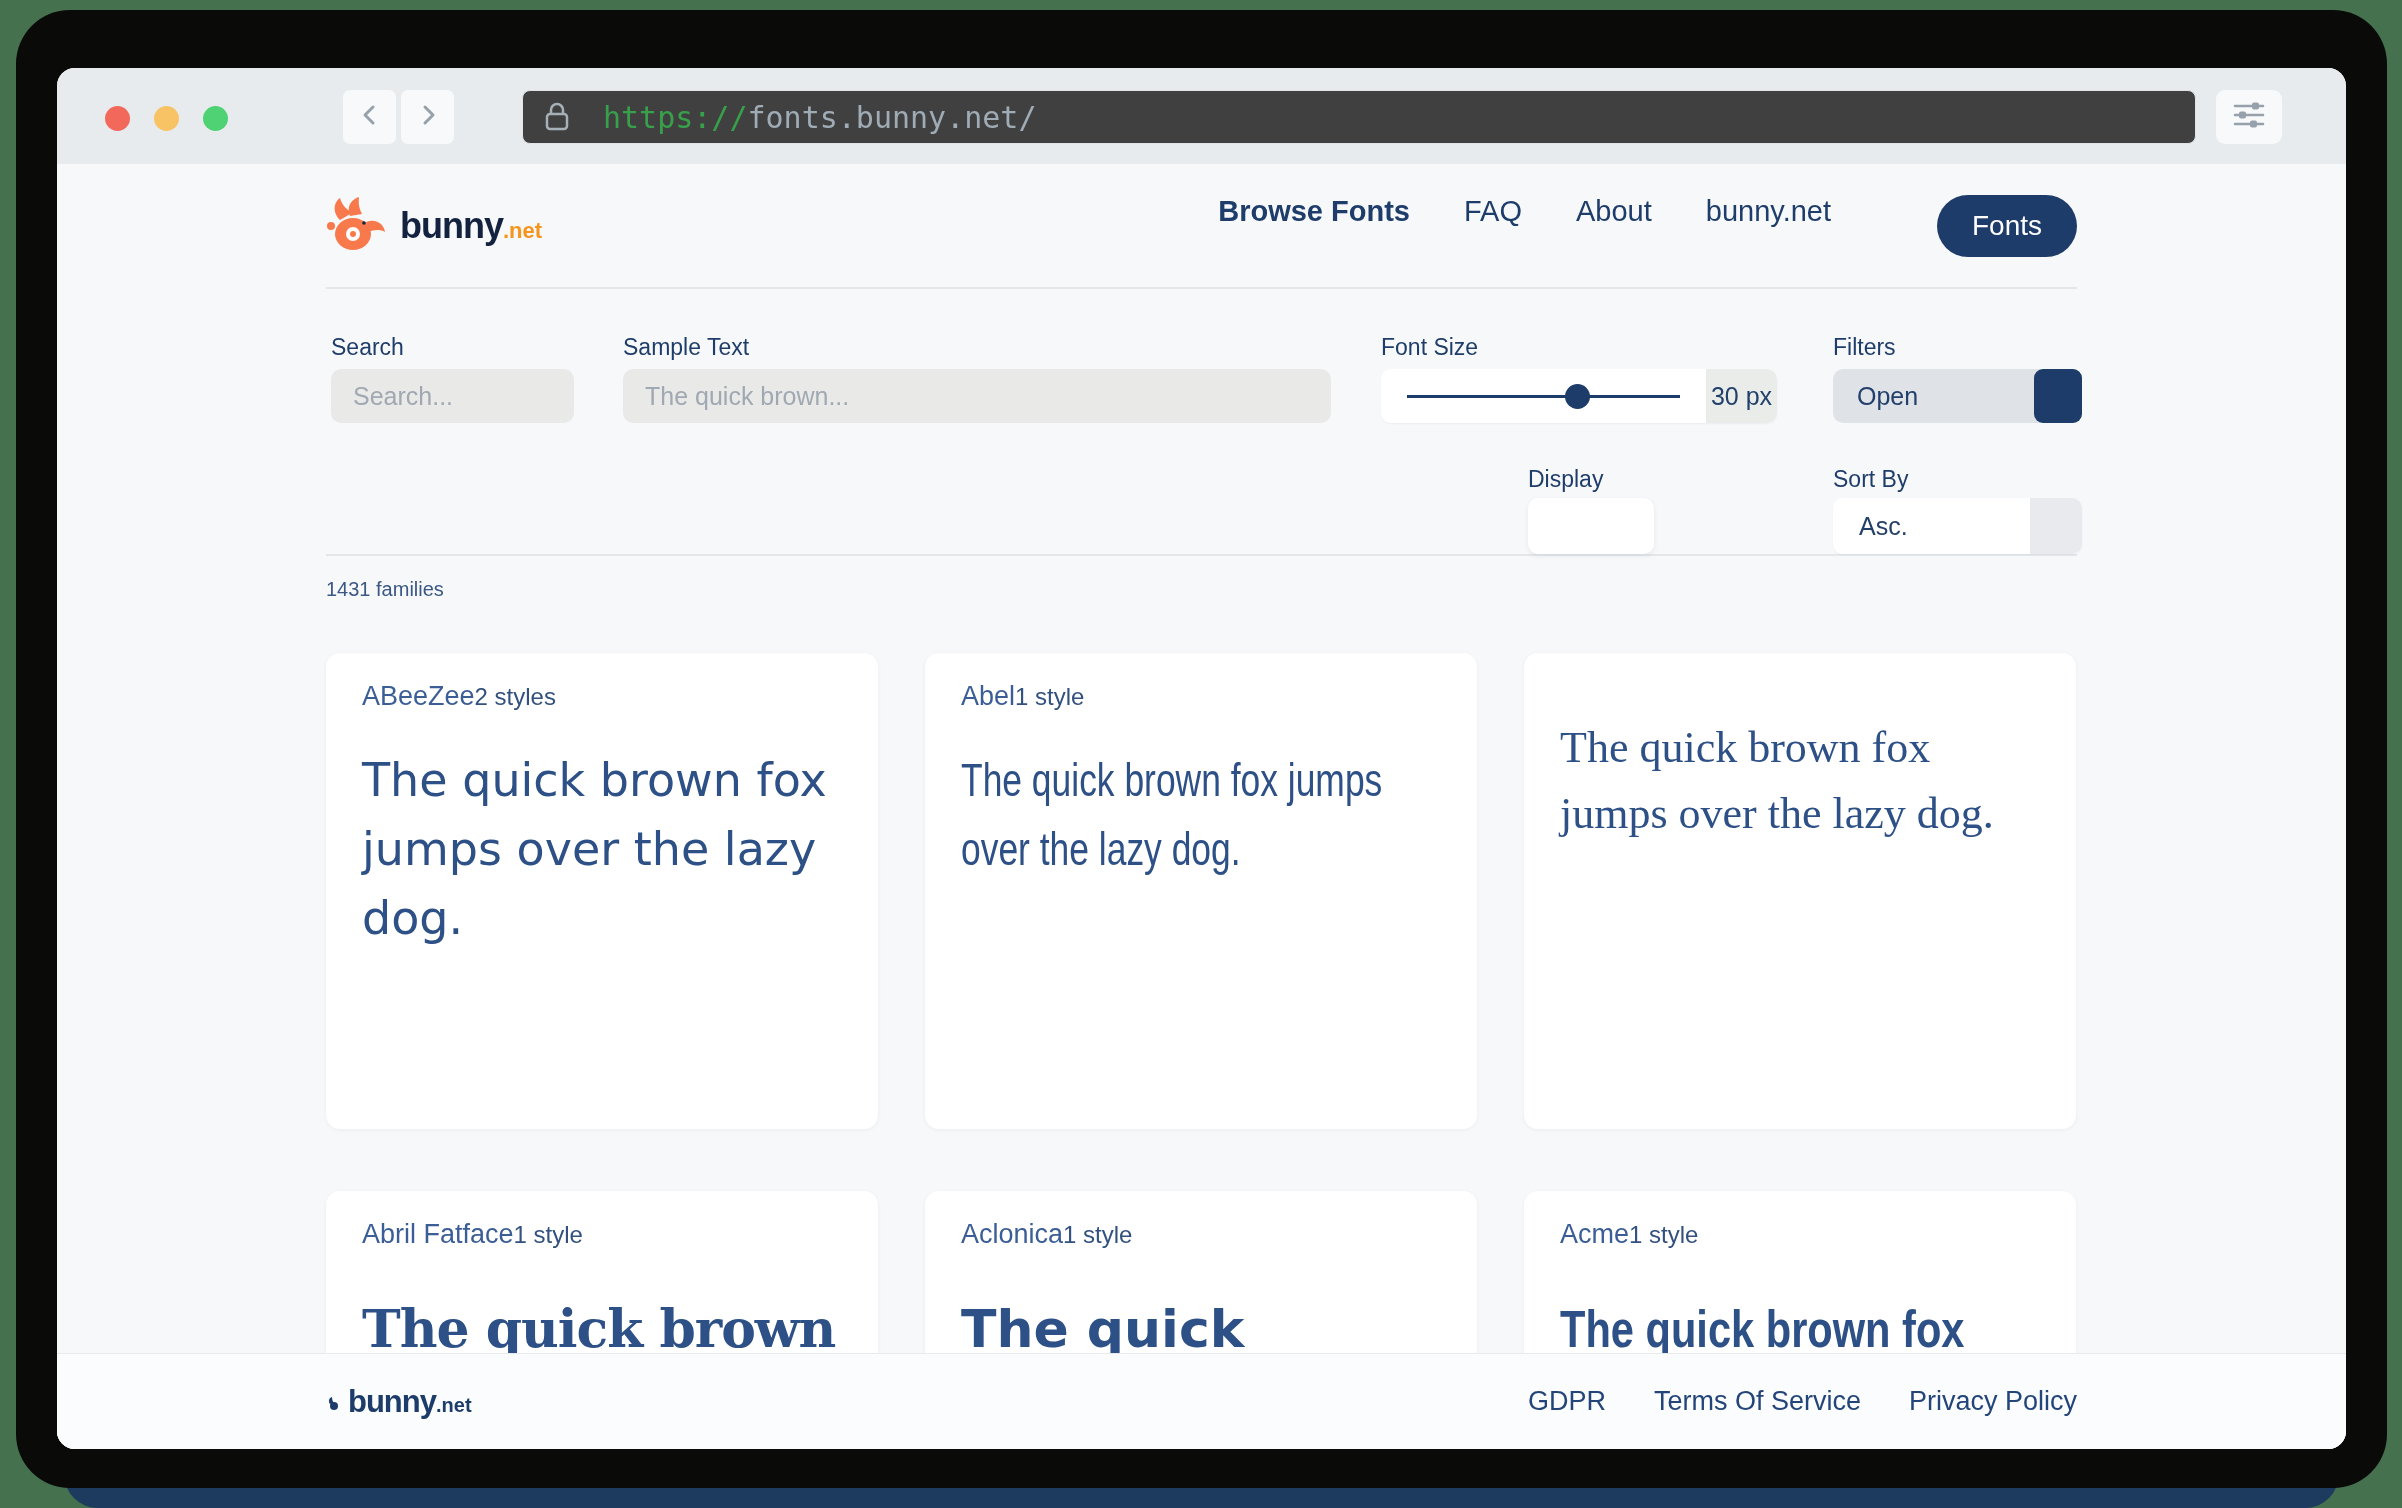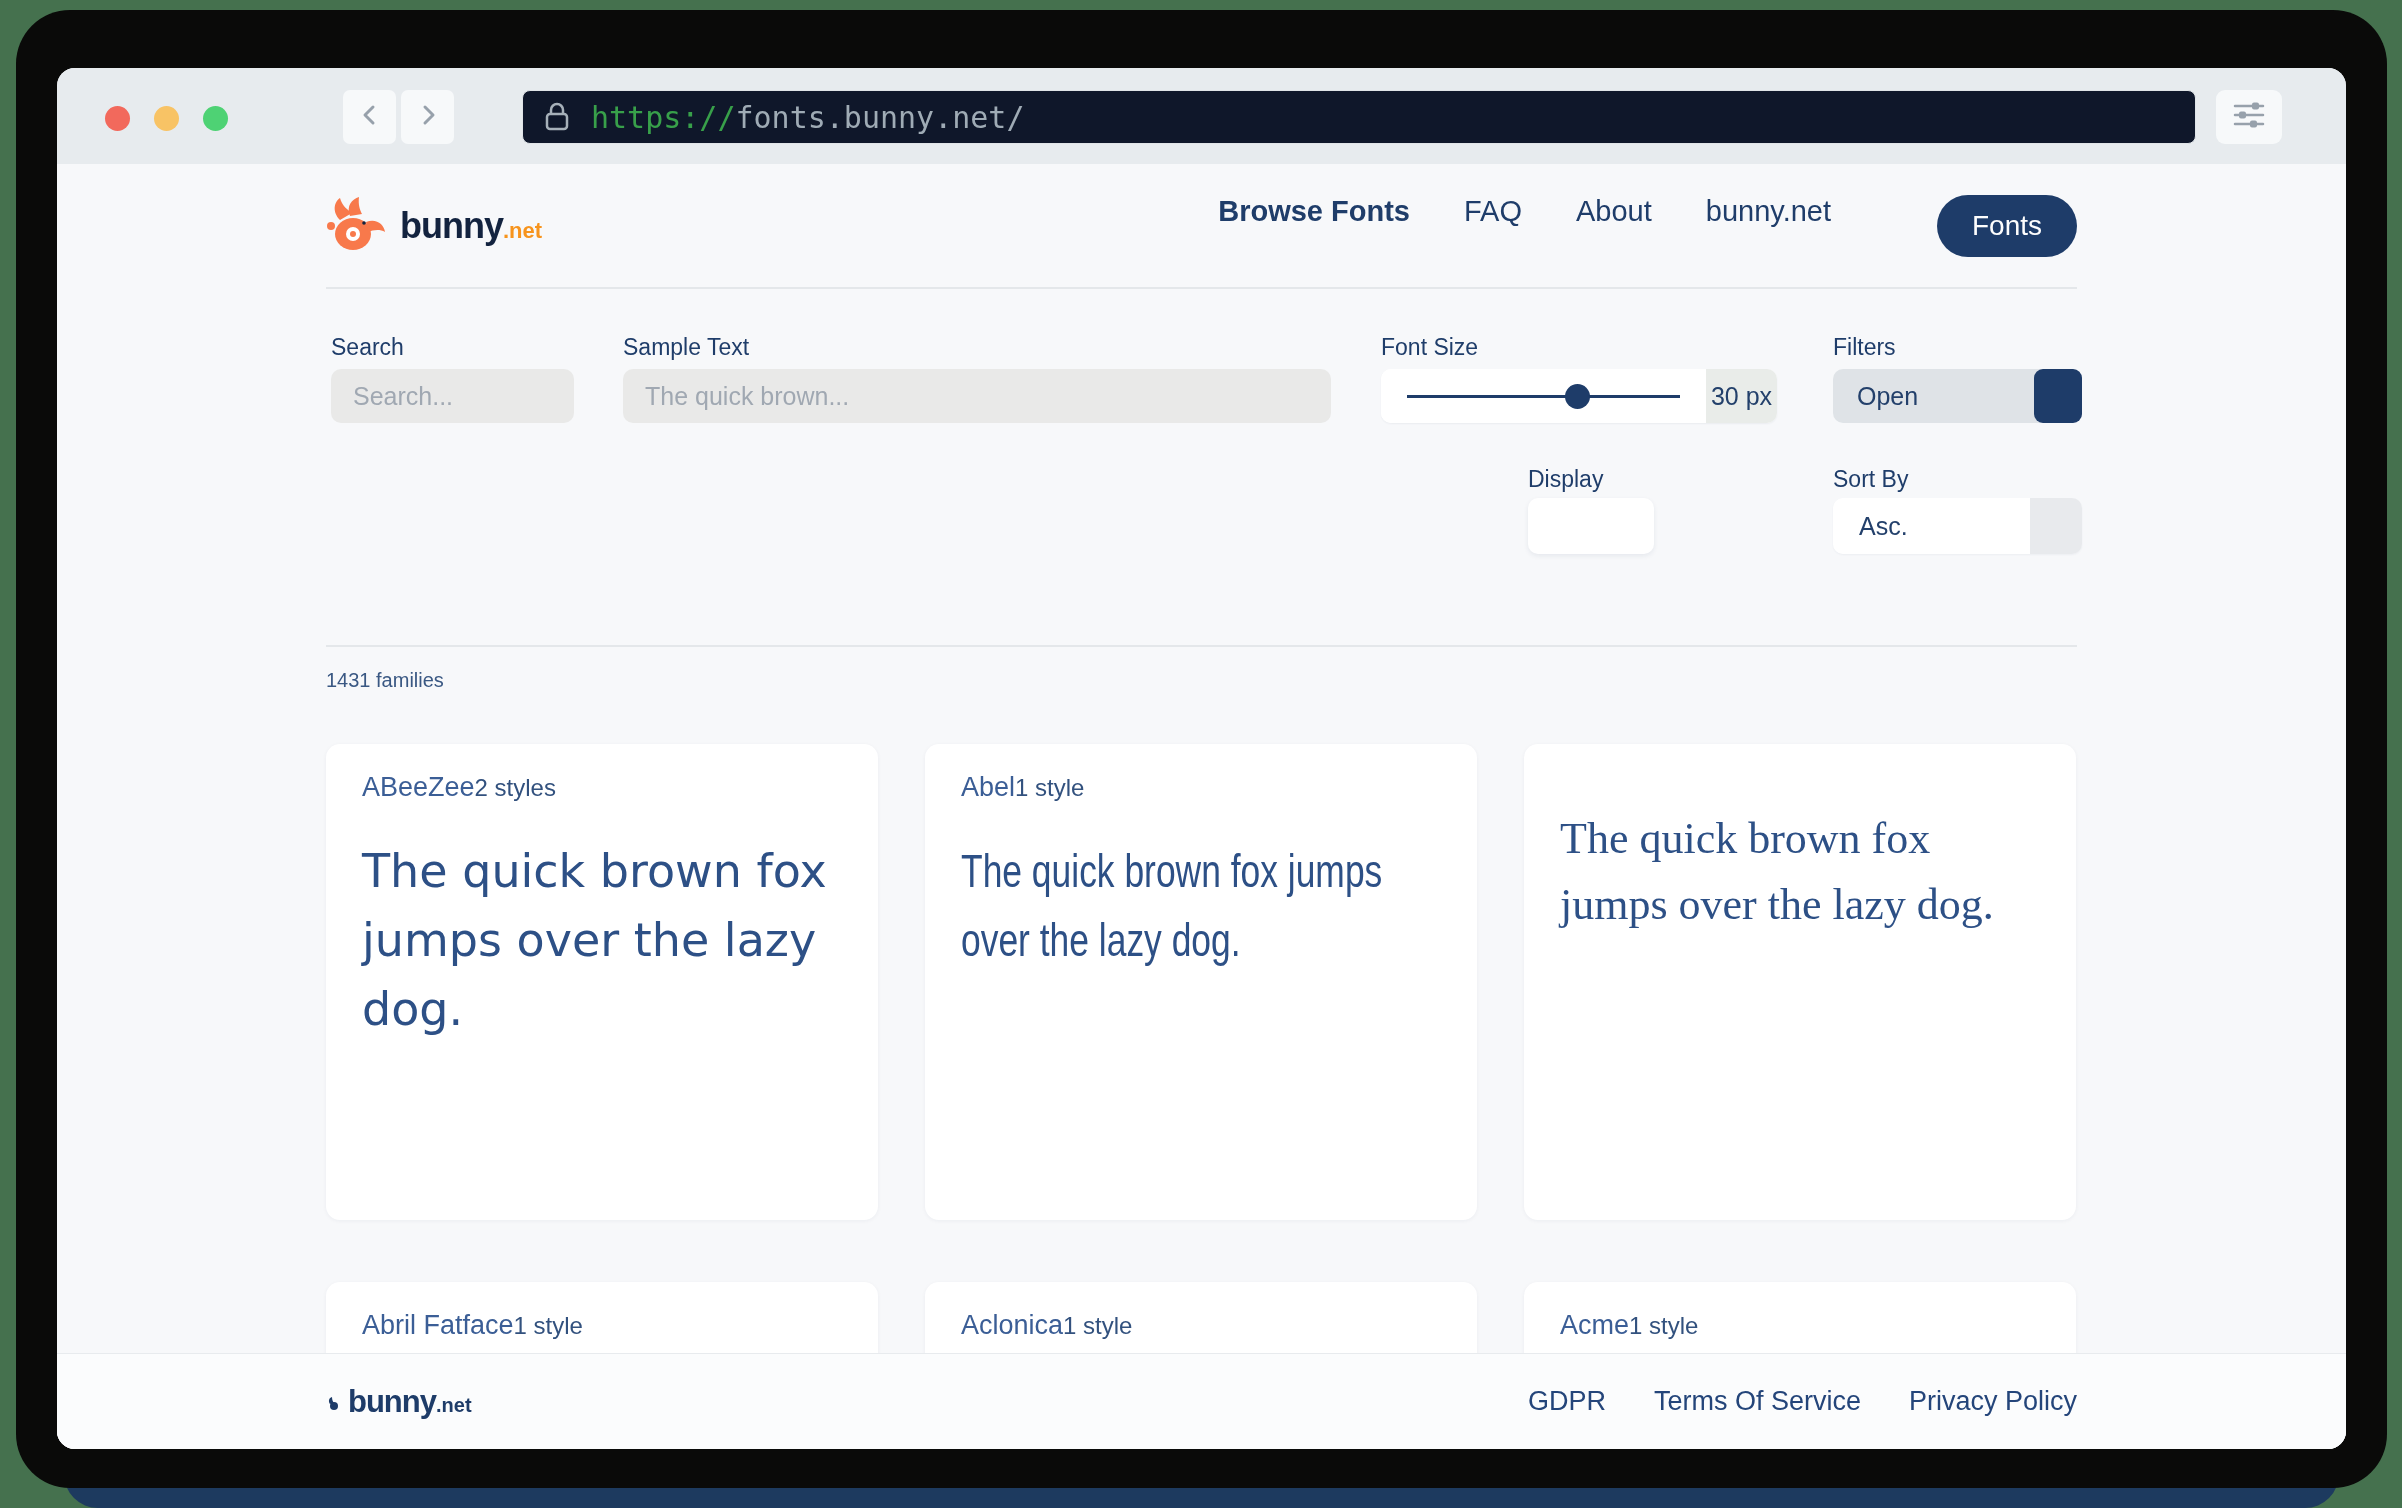--- a/index.html
+++ b/index.html
@@ -14,21 +14,21 @@
   .window { position:absolute; left:57px; top:68px; width:2289px; height:1381px; background:#f7f8fa; border-radius:18px; overflow:hidden; z-index:2; }
 
   
   .chrome { position:absolute; left:0; top:0; right:0; height:96px; background:#e7ebee; }
   .traffic { position:absolute; left:48px; top:38px; display:flex; gap:24px; }
   .traffic i { width:25px; height:25px; border-radius:50%; display:block; }
   .t-red{ background:#f2695c; } .t-yellow{ background:#f8c365; } .t-green{ background:#4ed274; }
   .navbtns { position:absolute; left:286px; top:22px; display:flex; gap:5px; }
   .navbtn { width:53px; height:54px; background:#f7f9fa; border-radius:7px; display:flex; align-items:center; justify-content:center; }
   .navbtn svg { stroke:#97a1ab; }
-  .url-bar { position:absolute; left:465px; top:22px; width:1674px; height:54px; background:#0f172a; border:1px solid #e0e4e7; border-radius:8px; display:flex; align-items:center; padding:0 20px; gap:20px; font-family:"DejaVu Sans Mono", monospace; font-size:30px; }
+  .url-bar { position:absolute; left:465px; top:22px; width:1674px; height:54px; background:#404040; border:1px solid #e0e4e7; border-radius:8px; display:flex; align-items:center; padding:0 20px; gap:32px; font-family:"DejaVu Sans Mono", monospace; font-size:30px; }
   .url-scheme { color:#38a04a; }
   .url-rest { color:#9fabb5; }
   .lock-icon svg { stroke:#a6b0b9; display:block; }
   .settings-btn { position:absolute; right:64px; top:22px; width:66px; height:54px; background:#f7f9fa; border-radius:9px; display:flex; align-items:center; justify-content:center; }
 
   
   .page { position:absolute; top:96px; left:0; right:0; bottom:0; background:#f7f8fa; overflow:hidden; }
   .container { width:1751px; margin:0 auto; position:relative; }
 
   
@@ -36,21 +36,21 @@
   .logo { display:flex; align-items:center; gap:12px; }
   .logo-word { font-size:36px; font-weight:bold; color:#13233f; letter-spacing:-1px; }
   .logo-tld { font-size:22px; font-weight:bold; color:#f7941d; }
   .main-nav { display:flex; align-items:flex-start; gap:54px; }
   .nav-link { font-size:29px; color:#1f3d6a; cursor:pointer; }
   .nav-link.active { font-weight:bold; }
   .cta-btn { margin-left:52px; width:140px; height:62px; border:none; border-radius:31px; background:#1e3c69; color:#fdfdfd; font-size:28px; font-family:inherit; cursor:pointer; }
   .divider { height:2px; background:#e4e7ea; }
 
   
-  .controls { position:relative; height:356px; }
+  .controls { position:relative; height:265px; }
   .ctl-label { position:absolute; font-size:23px; color:#1f3d6a; }
   .ctl-input { position:absolute; top:80px; height:54px; border:none; border-radius:10px; background:#e9e9e8; font-size:25px; font-family:inherit; color:#33527f; padding:0 22px; outline:none; }
   .ctl-input::placeholder { color:#a0a8b2; }
   .row2-label { top:177px; }
   .fs-wrap { position:absolute; left:1055px; top:80px; width:396px; height:54px; border-radius:10px; overflow:hidden; display:flex; background:#fff; box-shadow:0 1px 2px rgba(30,50,90,.06); }
   .fs-track-zone { position:relative; width:325px; height:100%; background:#fff; }
   .fs-line { position:absolute; left:26px; right:26px; top:26px; height:3px; background:#1e3c69; }
   .fs-thumb { position:absolute; top:15px; left:184px; width:25px; height:25px; border-radius:50%; background:#1e3c69; }
   .fs-value { width:71px; background:#e9ece9; display:flex; align-items:center; justify-content:center; font-size:25px; color:#23406b; }
   .filters-wrap { position:absolute; left:1507px; top:80px; width:249px; height:54px; background:#dfe3e7; border-radius:10px; display:flex; align-items:center; justify-content:space-between; padding-left:24px; }

